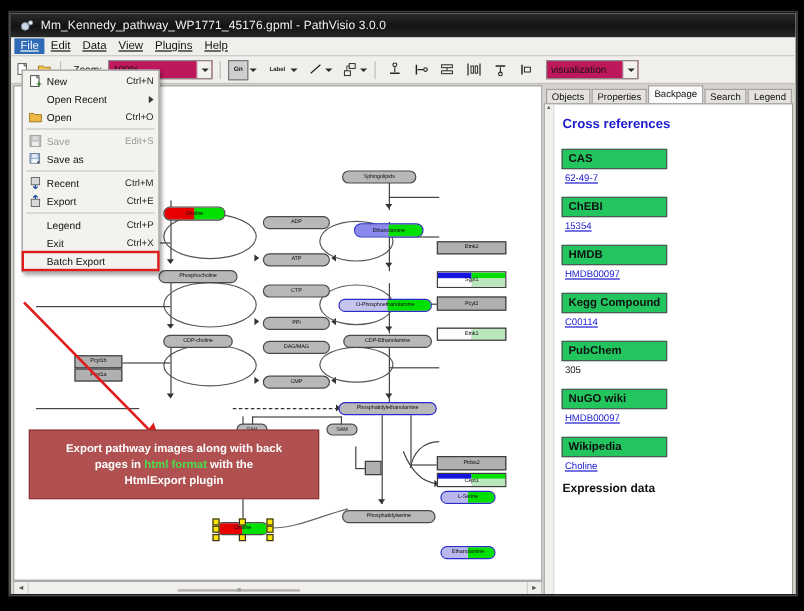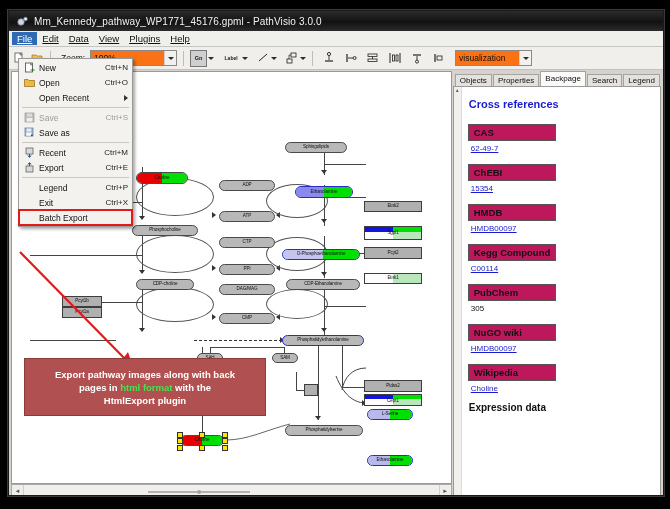--- a/index.html
+++ b/index.html
@@ -24,21 +24,21 @@
   #menubar{height:15px;background:#efefeb;border-bottom:1px solid #c8c5c0;
            display:flex;align-items:center;padding-left:3px;font-size:9.5px;color:#111;}
   #menubar .mi{padding:1px 5px;cursor:default;white-space:nowrap;text-decoration:underline;}
   #menubar .mi.active{background:#2f6bb5;color:#fff;}
 
   
   #toolbar{height:22px;background:#f0efeb;border-bottom:1px solid #c5c2bd;
            display:flex;align-items:center;padding-left:2px;gap:3px;}
   .tb-sep{width:1px;height:15px;background:#c0bdb8;margin:0 3px;}
   .zoom-label{font-size:8.5px;color:#111;margin-left:4px;margin-right:2px;}
-  .combo{height:14px;background:#f97316;border:1px solid #8a8a8a;
+  .combo{height:14px;background:#be185d;border:1px solid #8a8a8a;
          display:flex;align-items:center;font-size:8.5px;color:#111;
          padding-left:3px;position:relative;}
   .combo .cb-txt{flex:1;white-space:nowrap;overflow:hidden;}
   .combo .cb-arrow{width:11px;height:100%;display:flex;align-items:center;
         justify-content:center;border-left:1px solid #cfcfcf;background:#f2f1ee;}
   .arrow-dn{width:0;height:0;border-left:3px solid transparent;
             border-right:3px solid transparent;border-top:3.5px solid #2b2b2b;}
   #zoom-combo{width:82px;}
   #vis-combo{width:72px;margin-left:6px;}
   .tbtn{width:15px;height:15px;display:flex;align-items:center;justify-content:center;
@@ -76,21 +76,21 @@
         position:relative;top:1px;}
   .stab.sel{background:#fafafa;font-weight:normal;padding:2px 4px 2px;top:0;}
   #side-body{flex:1;background:#fff;border:1px solid #9d9a95;overflow:hidden;
              position:relative;padding:0;}
   #side-scroll{position:absolute;left:0;top:0;bottom:0;width:7px;background:#f1f0ec;
                border-right:1px solid #ddd;}
   #side-scroll .ss-a{font-size:5px;color:#666;text-align:center;line-height:7px;}
   #side-content{margin-left:8px;padding:7px 6px 4px 6px;}
   .xref-title{color:#1a1ad0;font-size:11px;font-weight:bold;margin:4px 0 12px 1px;}
   .xref-block{margin-bottom:9px;}
-  .xref-head{display:inline-block;min-width:76px;background:#be185d;border:1px solid #555;
+  .xref-head{display:inline-block;min-width:76px;background:#22c55e;border:1px solid #555;
              font-size:9.5px;font-weight:bold;color:#111;padding:2px 5px;}
   .xref-val{font-size:8px;margin:3px 0 0 3px;color:#1a1ad0;text-decoration:underline;}
   .xref-val.plain{color:#111;text-decoration:none;}
   .expr-title{font-size:10px;font-weight:bold;color:#111;margin:9px 0 0 1px;}
 
   
   #filemenu{position:absolute;left:9px;top:47px;width:113px;background:#f3f2ef;
             border:1px solid #9a9a9a;box-shadow:2px 2px 3px rgba(0,0,0,.35);
             z-index:40;padding:1px 0;}
   .fm-item{display:flex;align-items:center;height:15px;font-size:8.5px;color:#111;
@@ -569,47 +569,47 @@
               <rect x="1.5" y="1" width="7" height="9" fill="#fff" stroke="#4a4a4a" stroke-width=".8"></rect>
               <path d="M6.5 1 L8.5 3 L6.5 3 Z" fill="#c9c9c9" stroke="#4a4a4a" stroke-width=".5"></path>
               <path d="M8.5 6 v4 M6.5 8 h4" stroke="#2a7a2a" stroke-width="1"></path>
             </svg>
         </span>
         <span class="fm-lb">New</span>
         <span class="fm-ac">Ctrl+N</span>
       </div>
 
       <div class="fm-item">
+        <span class="fm-ic"></span>
+        <span class="fm-lb">Open Recent</span>
+        <span class="fm-sub"></span>
+      </div>
+
+      <div class="fm-item">
         <span class="fm-ic">
           <svg width="11" height="11" viewBox="0 0 11 11">
               <path d="M0.5 2.5 h3.6 l1 1 h5.4 v6 H0.5 Z" fill="#f0b841" stroke="#8d6a16" stroke-width=".7"></path>
             </svg>
         </span>
         <span class="fm-lb">Open</span>
         <span class="fm-ac">Ctrl+O</span>
-      </div>
-
-      <div class="fm-item">
-        <span class="fm-ic"></span>
-        <span class="fm-lb">Open Recent</span>
-        <span class="fm-sub"></span>
       </div>
 
       <div class="fm-sep"></div>
 
       <div class="fm-item dis">
         <span class="fm-ic">
           <svg width="11" height="11" viewBox="0 0 11 11">
               <rect x="1" y="1" width="9" height="9" fill="#bdbdbd" stroke="#9a9a9a" stroke-width=".7"></rect>
               <rect x="3" y="1.5" width="5" height="3.2" fill="#dadada"></rect>
               <rect x="2.6" y="6" width="5.8" height="3.6" fill="#eee"></rect>
             </svg>
         </span>
         <span class="fm-lb">Save</span>
-        <span class="fm-ac">Ctrl+S</span>
+        <span class="fm-ac">Edit+S</span>
       </div>
 
       <div class="fm-item">
         <span class="fm-ic">
           <svg width="11" height="11" viewBox="0 0 11 11">
               <rect x="1" y="1" width="8" height="8" fill="#9fb7d4" stroke="#5b7694" stroke-width=".7"></rect>
               <rect x="2.6" y="1.5" width="4.6" height="3" fill="#e4ecf6"></rect>
               <rect x="2.2" y="5.6" width="5.4" height="3.2" fill="#f4f7fb"></rect>
               <rect x="7" y="7.5" width="1.6" height="1.6" fill="#4a4a4a"></rect>
             </svg>

